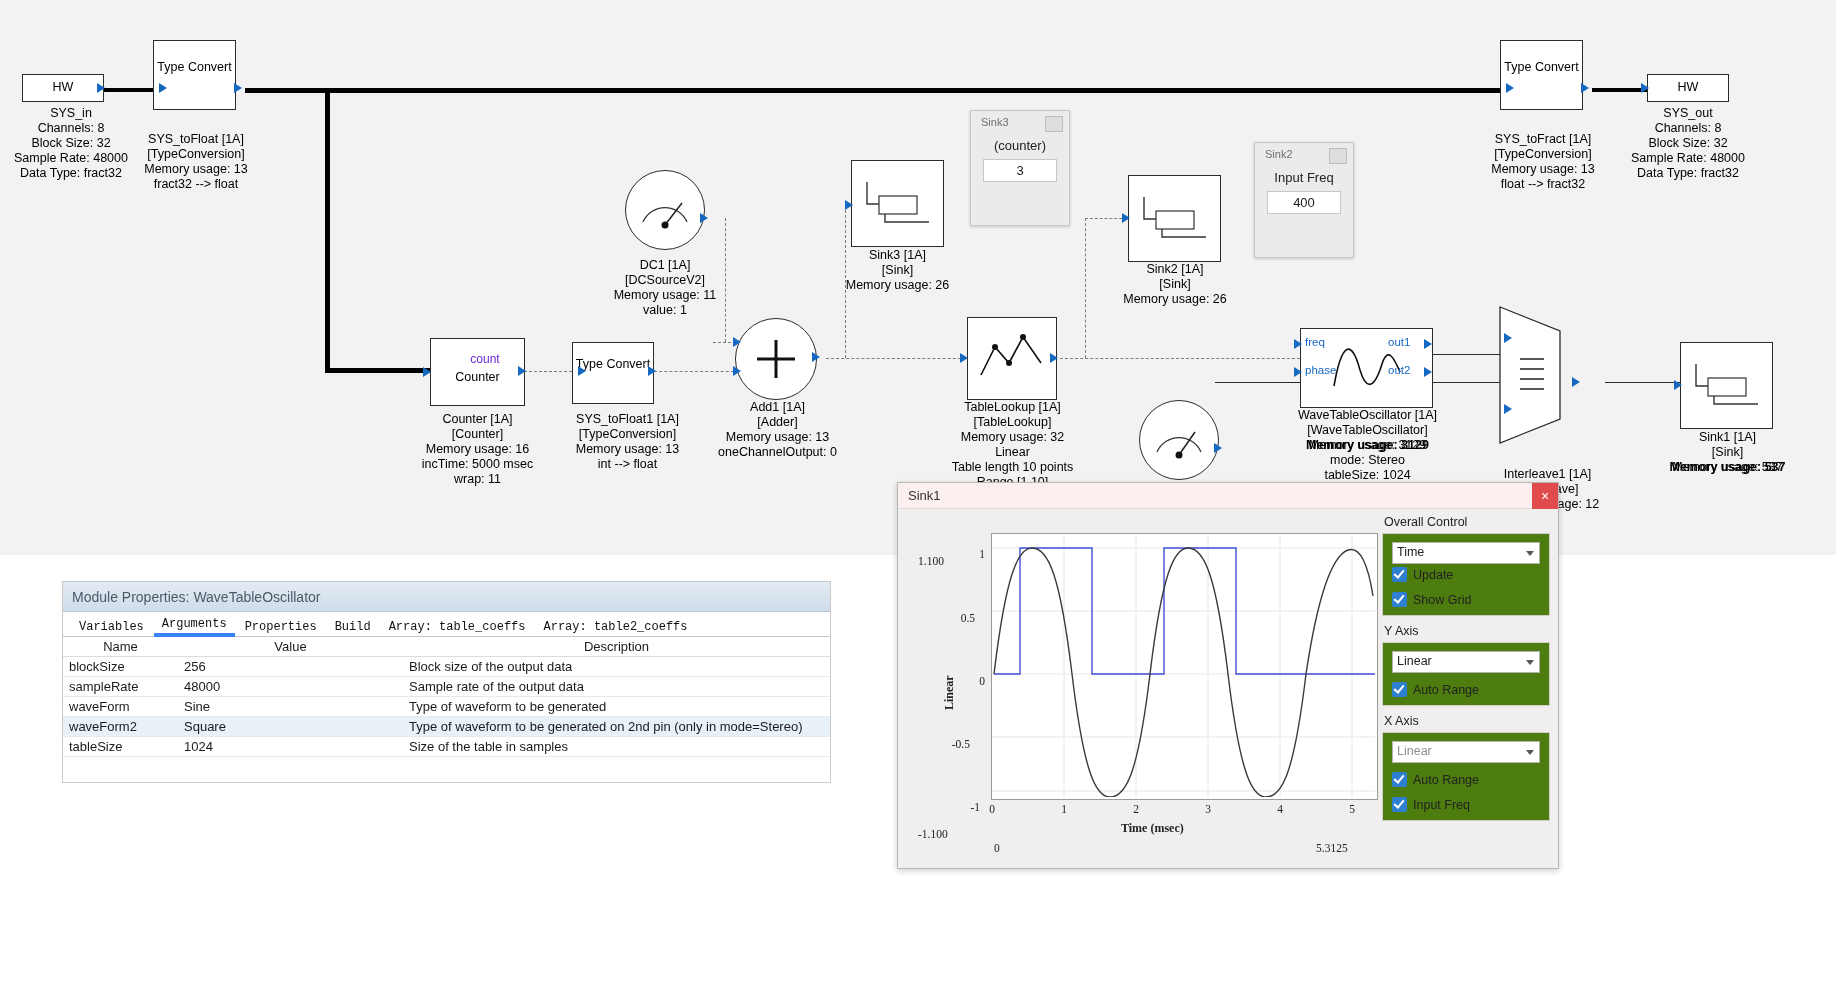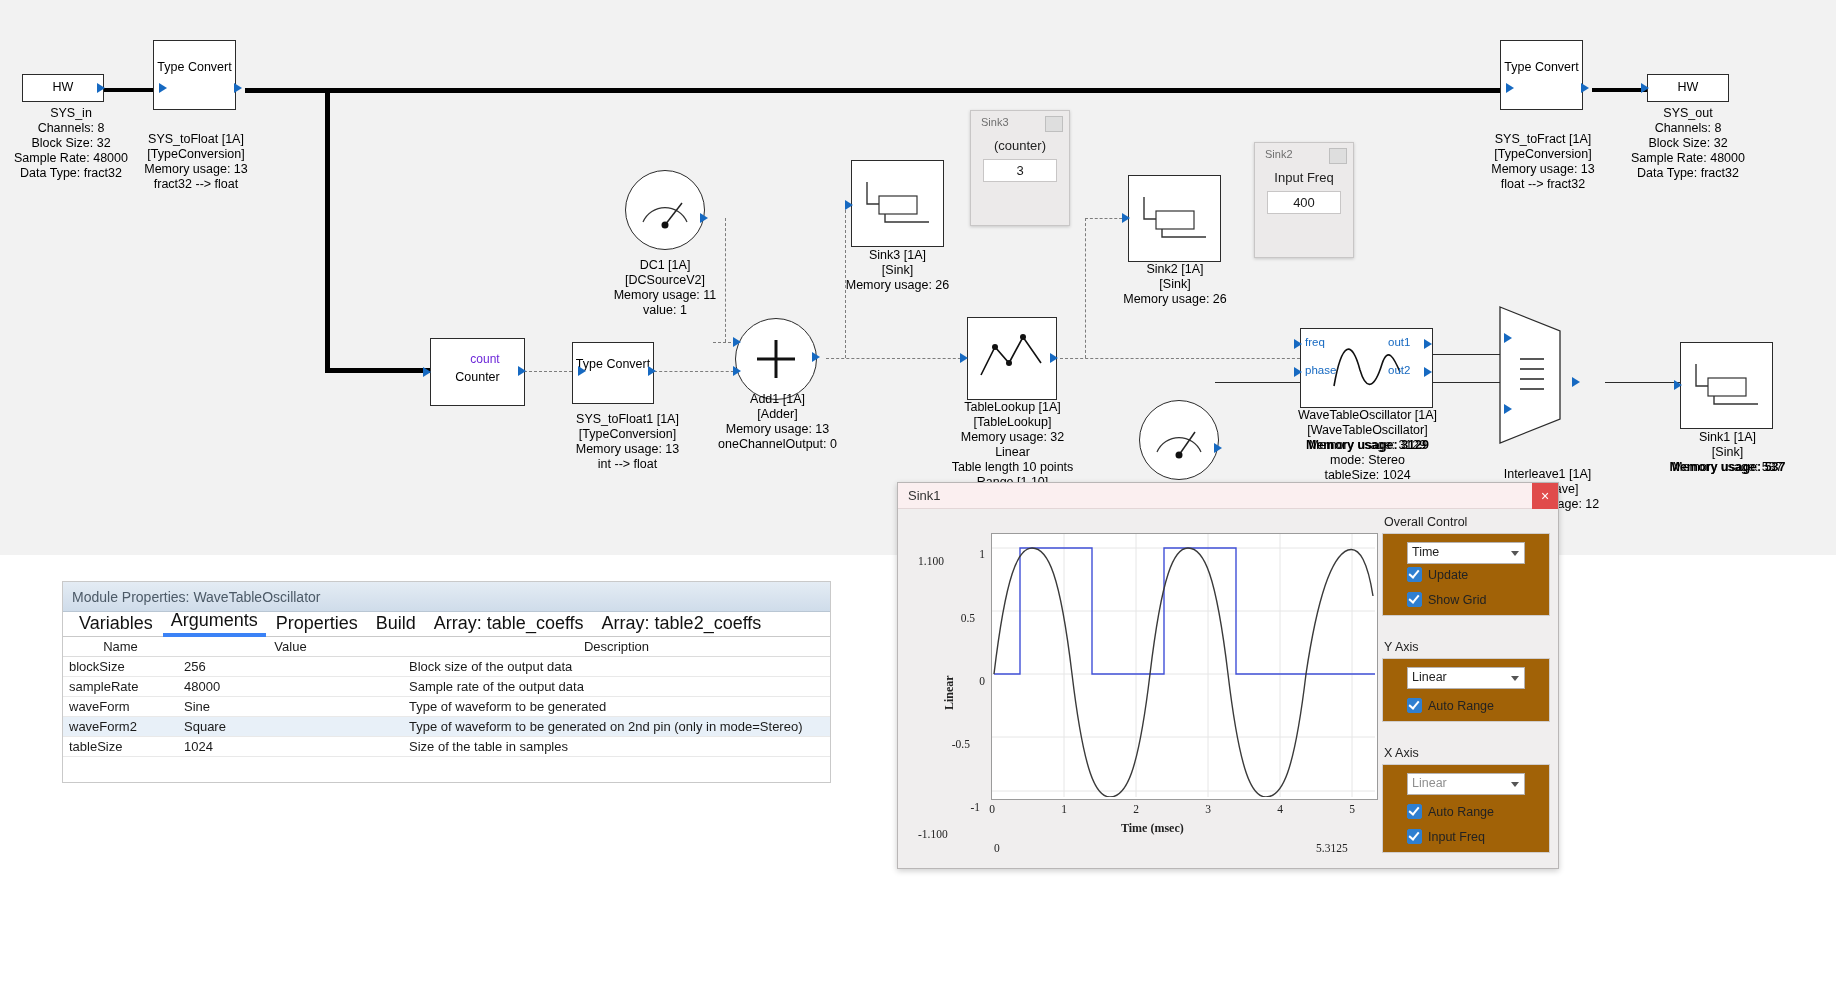--- a/index.html
+++ b/index.html
@@ -36,41 +36,41 @@
   .mon{position:absolute;background:#eceaea;border:1px solid #c8c6c6;box-shadow:0 1px 3px rgba(0,0,0,.18);}
   .mon-title{font-size:11px;color:#6f6f6f;padding:5px 8px 0 10px;}
   .mon-btn{position:absolute;right:6px;top:5px;width:16px;height:14px;background:#dedede;border:1px solid #bfbfbf;}
   .mon-sub{text-align:center;font-size:13px;color:#222;margin-top:10px;}
   .mon-val{margin:6px 12px 8px 12px;background:#fff;border:1px solid #c8c6c6;text-align:center;font-size:13px;padding:3px 0;}
 
   
   #props{position:absolute;left:62px;top:581px;width:767px;height:200px;background:#fff;border:1px solid #c9c9c9;}
   .props-title{height:30px;background:linear-gradient(#e4ecf4,#cfdcea);border-bottom:1px solid #b9c6d3;color:#4c5a67;font-size:14px;padding:7px 0 0 9px;box-sizing:border-box;}
   .tabs{display:flex;align-items:flex-end;height:24px;border-bottom:1px solid #c9c9c9;padding-left:8px;gap:2px;}
-  .tab{font-size:18px;padding:2px 8px;color:#111;cursor:default;}
+  .tab{font-size:12px;padding:2px 8px;color:#111;cursor:default;font-family:Liberation Mono, monospace;}
   .tab.active{font-weight:normal;border-bottom:4px solid #3b82f6;position:relative;top:1px;}
   table.grid{width:100%;border-collapse:collapse;font-size:13px;table-layout:fixed;}
   table.grid th{font-weight:normal;text-align:center;padding:2px 6px;border-bottom:1px solid #dcdcdc;}
   table.grid td{padding:2px 6px;border-bottom:1px solid #e9e9e9;white-space:nowrap;overflow:hidden;}
   tr.sel td{background:#e8f0f8;}
   col.c1{width:115px;}col.c2{width:225px;}col.c3{width:auto;}
 
   
   #scope{position:absolute;left:897px;top:482px;width:660px;height:385px;background:#f0eeee;border:1px solid #b9b6b6;box-shadow:0 2px 6px rgba(0,0,0,.2);}
   .sc-title{height:26px;background:#fbeff0;border-bottom:1px solid #e3d6d7;font-size:13px;color:#333;padding:5px 0 0 10px;box-sizing:border-box;}
   .sc-close{position:absolute;right:0;top:0;width:26px;height:26px;background:#e04b4b;color:#fff;font-size:14px;line-height:26px;text-align:center;cursor:default;}
   .plot-wrap{position:absolute;left:8px;top:32px;width:470px;height:345px;background:#f0eeee;font-family:Liberation Serif, serif;}
   .plot-box{position:absolute;left:85px;top:18px;width:385px;height:265px;background:#fff;border:1px solid #9b9b9b;}
   .ytick{position:absolute;right:0;font-size:11.5px;color:#222;text-align:right;width:22px;}
   .xtick{position:absolute;font-size:11.5px;color:#222;text-align:center;width:20px;}
   .ylab{position:absolute;font-size:12px;color:#222;transform:rotate(-90deg);transform-origin:left top;font-weight:bold;}
   .xlab{position:absolute;font-size:12px;color:#222;font-weight:bold;}
   .rangelab{position:absolute;font-size:11.5px;color:#222;}
   .sc-right{position:absolute;left:484px;top:32px;width:168px;height:350px;}
-  .grp{background:#a16207;border:1px solid #d0cdcd;margin-bottom:24px;padding:8px 24px;box-sizing:border-box;}
+  .grp{background:#4d7c0f;border:1px solid #d0cdcd;margin-bottom:8px;padding:8px 9px;box-sizing:border-box;}
   .sel-box{width:100%;height:22px;background:#fff;border:1px solid #b5b2b2;font-size:12.5px;color:#222;padding:2px 4px;box-sizing:border-box;position:relative;}
   .sel-box .arrow{position:absolute;right:5px;top:8px;width:0;height:0;border-left:4px solid transparent;border-right:4px solid transparent;border-top:5px solid #555;}
   .sel-box.dim{color:#8f8f8f;}
   .chk{display:flex;align-items:center;gap:6px;font-size:12.5px;color:#222;margin-top:3px;}
   .chkbox{width:13px;height:13px;background:#2f7fd0;border:1px solid #2f7fd0;position:relative;border-radius:2px;}
   .chkbox:after{content:"";position:absolute;left:3px;top:0px;width:4px;height:8px;border:solid #fff;border-width:0 2px 2px 0;transform:rotate(40deg);}
   .ov-cap{font-size:12.5px;color:#222;margin:0 0 4px 2px;}
 </style>
 </head>
 <body>
@@ -130,20 +130,25 @@
   <div class="node-lbl" style="left:111px;top:132px;width:170px;">SYS_toFloat [1A]
 [TypeConversion]
 Memory usage: 13
 fract32 --&gt; float</div>
 
   <div class="node" style="left:430px;top:338px;width:95px;height:68px;"></div>
   <div class="ctr" style="left:430px;top:370px;width:95px;">Counter</div>
   <div class="ctr" style="left:455px;top:352px;width:60px;color:#6d28d9;font-size:12px;">count</div>
   <div class="port" style="left:423px;top:367px;"></div>
   <div class="port" style="left:518px;top:366px;"></div>
+  <div class="node-lbl" style="left:390px;top:412px;width:175px;">Counter [1A]
+[Counter]
+Memory usage: 16
+incTime: 5000 msec
+wrap: 11</div>
 
   <div class="node" style="left:572px;top:342px;width:82px;height:62px;"></div>
   <div class="ctr" style="left:572px;top:357px;width:82px;">Type
 Convert</div>
   <div class="port" style="left:578px;top:366px;"></div>
   <div class="port" style="left:648px;top:366px;"></div>
   <div class="node-lbl" style="left:540px;top:412px;width:175px;">SYS_toFloat1 [1A]
 [TypeConversion]
 Memory usage: 13
 int --&gt; float</div>
@@ -161,21 +166,21 @@
 value: 1</div>
 
   <div class="circle" style="left:735px;top:318px;width:82px;height:82px;"></div>
   <svg style="position:absolute;left:735px;top:318px;" width="82" height="82">
     <line x1="22" y1="41" x2="60" y2="41" stroke="#111" stroke-width="3"></line>
     <line x1="41" y1="22" x2="41" y2="60" stroke="#111" stroke-width="3"></line>
   </svg>
   <div class="port" style="left:733px;top:337px;"></div>
   <div class="port" style="left:733px;top:366px;"></div>
   <div class="port" style="left:812px;top:352px;"></div>
-  <div class="node-lbl" style="left:660px;top:392px;width:235px;">Add1 [1A]
+  <div class="node-lbl" style="left:660px;top:400px;width:235px;">Add1 [1A]
 [Adder]
 Memory usage: 13
 oneChannelOutput: 0</div>
 
   <div class="node" style="left:851px;top:160px;width:93px;height:87px;"></div>
   <svg style="position:absolute;left:851px;top:160px;" width="93" height="87">
     <polyline points="16,22 16,44 34,44" stroke="#333" stroke-width="1.4" fill="none"></polyline>
     <polyline points="34,44 34,62 78,62" stroke="#333" stroke-width="1.4" fill="none"></polyline>
     <rect x="28" y="36" width="38" height="18" fill="#fff" stroke="#333" stroke-width="1.2"></rect>
   </svg>

